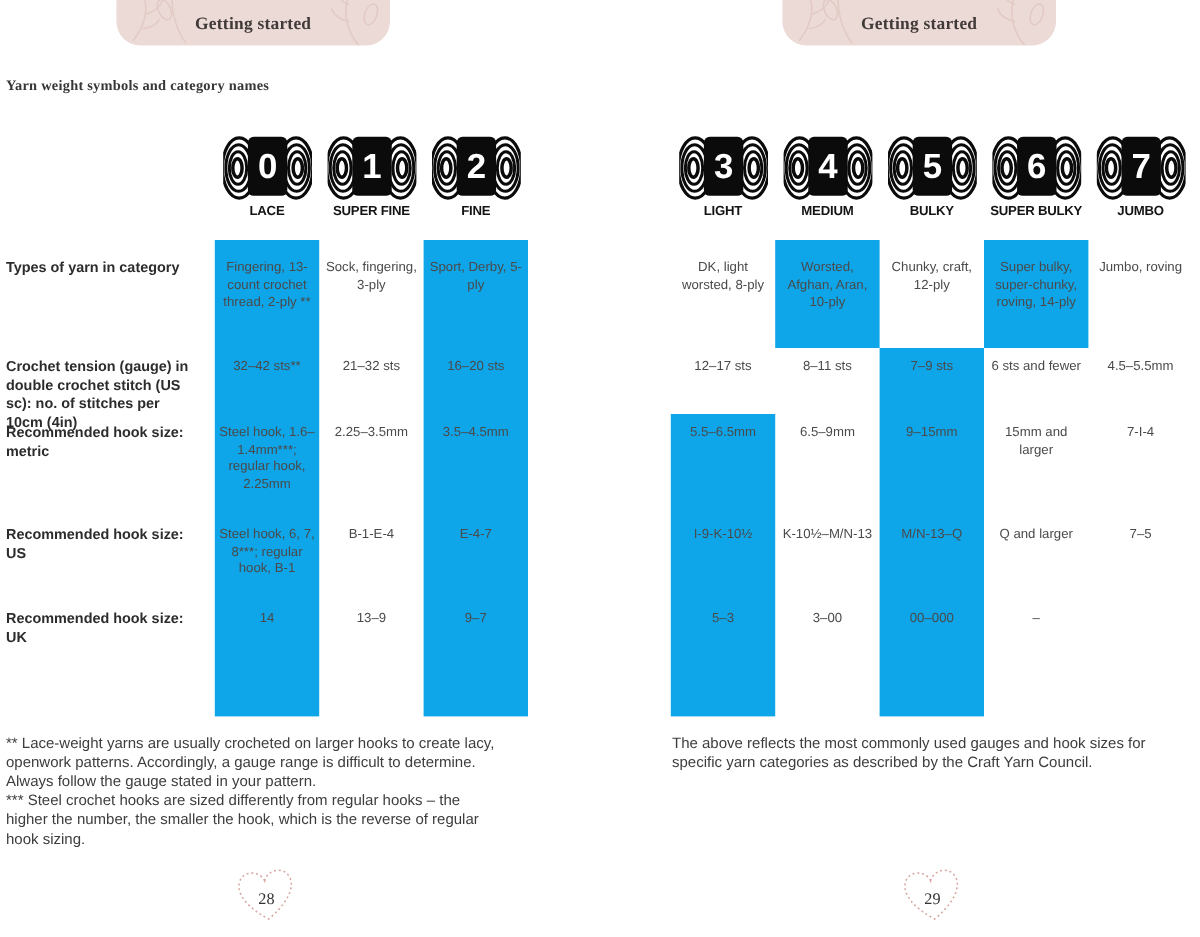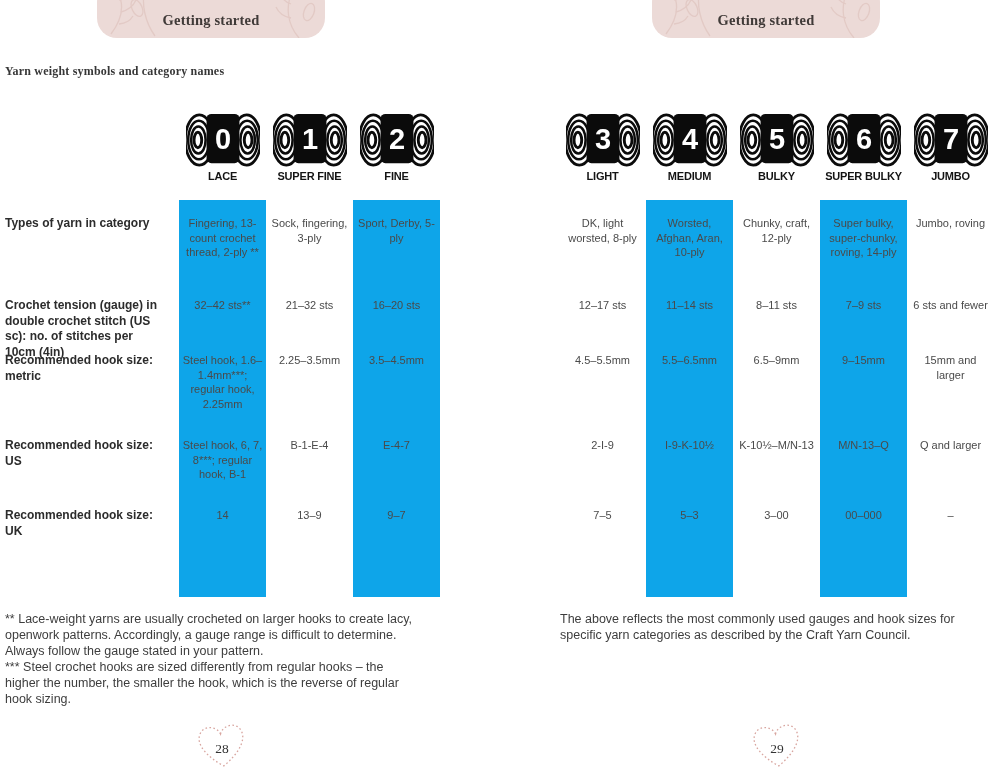--- a/index.html
+++ b/index.html
@@ -288,30 +288,29 @@
       </div>
     </div>
 
   <div class="yarn-table table-right">
       <div class="cell row-0">DK, light worsted, 8-ply</div>
       <div class="cell row-0 gray">Worsted, Afghan, Aran, 10-ply</div>
       <div class="cell row-0">Chunky, craft, 12-ply</div>
       <div class="cell row-0 gray">Super bulky, super-chunky, roving, 14-ply</div>
       <div class="cell row-0">Jumbo, roving</div>
       <div class="cell row-1">12–17 sts</div>
-      <div class="cell row-1 gray">11–14 sts</div>
       <div class="cell row-1">8–11 sts</div>
       <div class="cell row-1 gray">7–9 sts</div>
       <div class="cell row-1">6 sts and fewer</div>
       <div class="cell row-2">4.5–5.5mm</div>
       <div class="cell row-2 gray">5.5–6.5mm</div>
       <div class="cell row-2">6.5–9mm</div>
       <div class="cell row-2 gray">9–15mm</div>
       <div class="cell row-2">15mm and larger</div>
-      <div class="cell row-3">2-I-9</div>
+      <div class="cell row-3">7-I-4</div>
       <div class="cell row-3 gray">I-9-K-10½</div>
       <div class="cell row-3">K-10½–M/N-13</div>
       <div class="cell row-3 gray">M/N-13–Q</div>
       <div class="cell row-3">Q and larger</div>
       <div class="cell row-4">7–5</div>
       <div class="cell row-4 gray">5–3</div>
       <div class="cell row-4">3–00</div>
       <div class="cell row-4 gray">00–000</div>
       <div class="cell row-4">–</div>
     </div>

